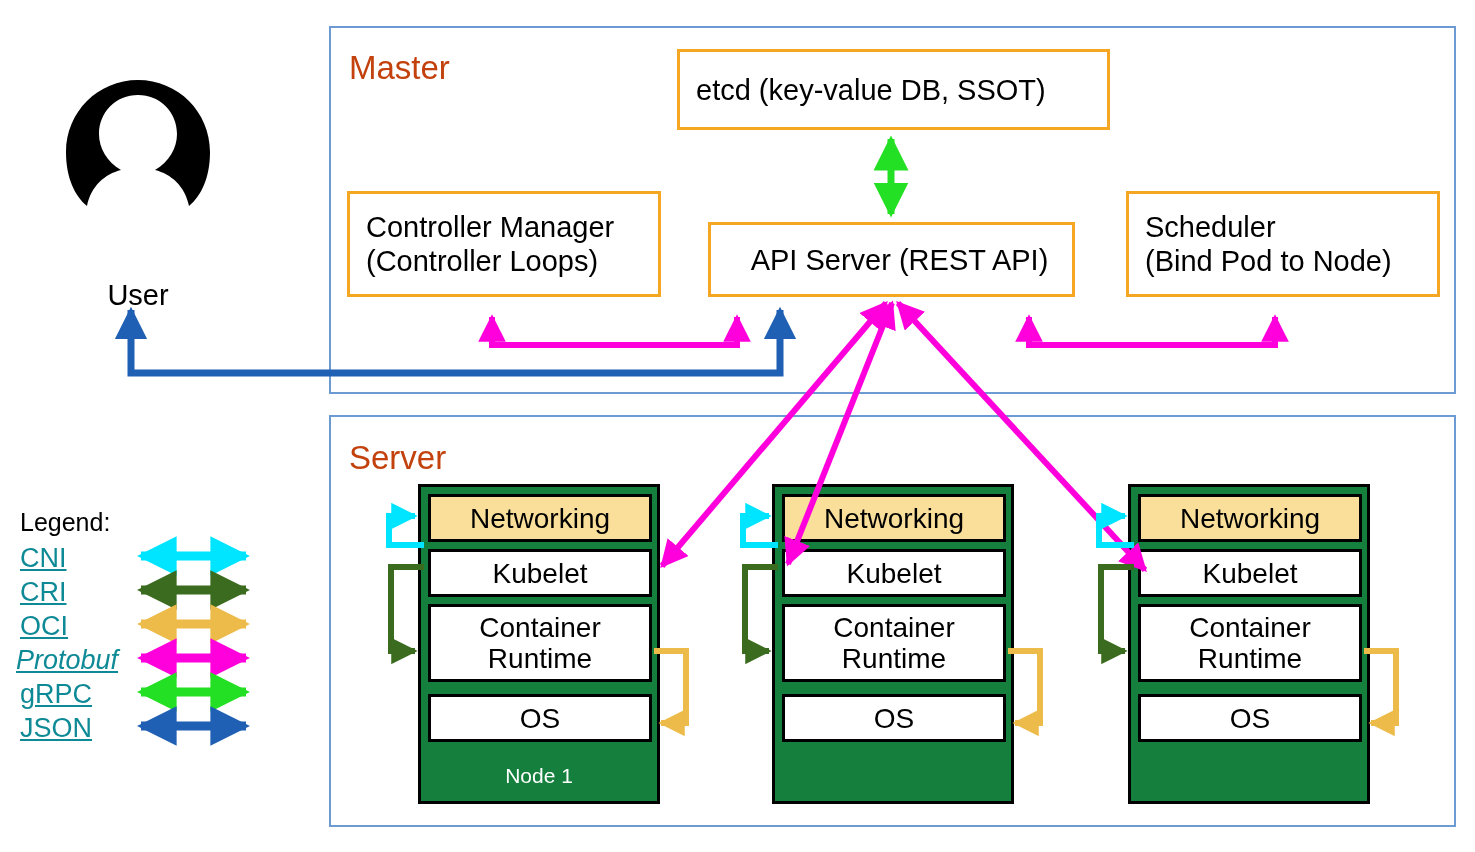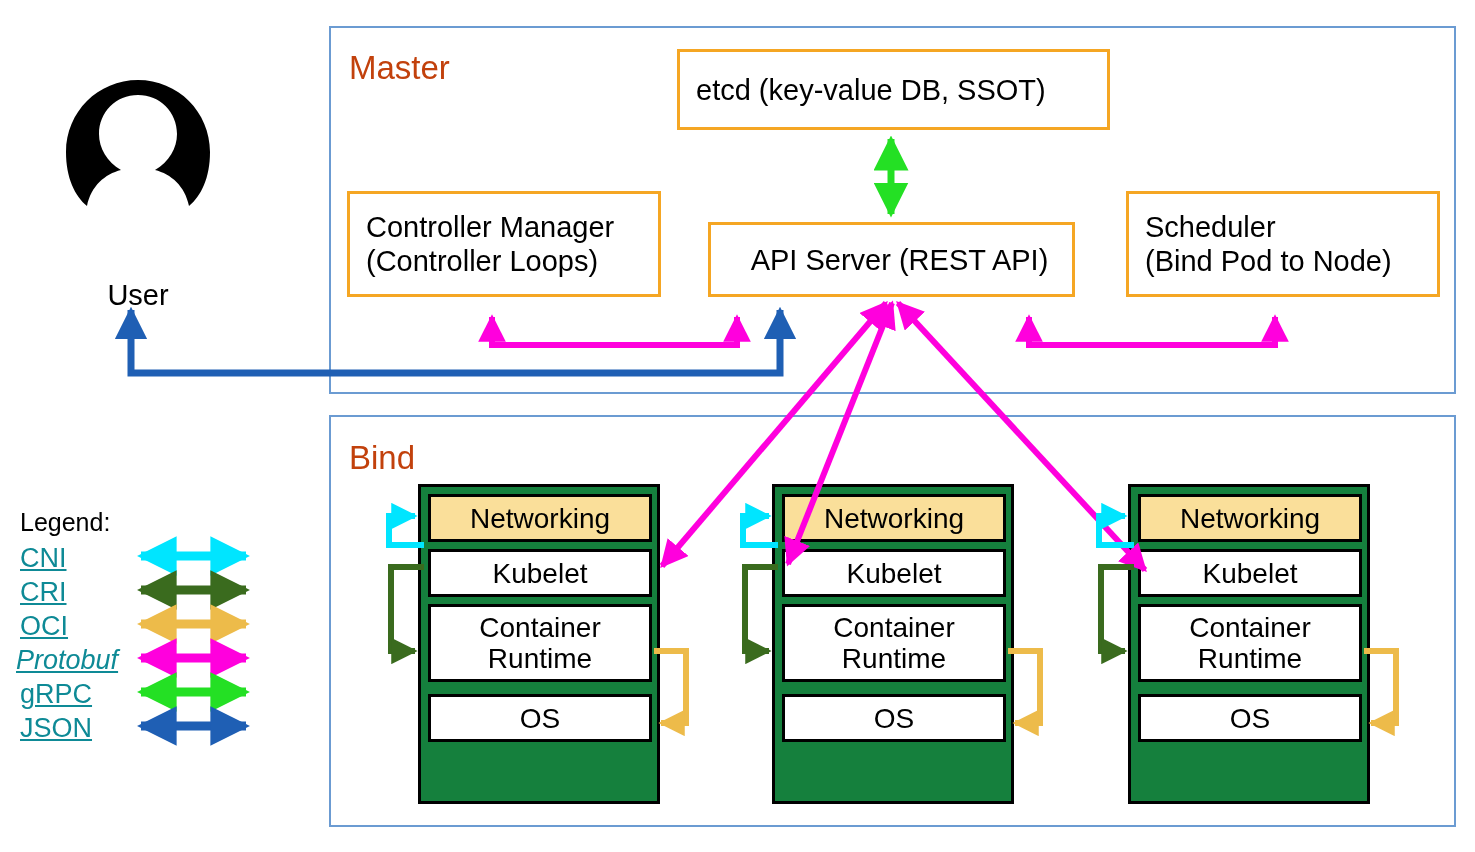--- a/index.html
+++ b/index.html
@@ -65,36 +65,37 @@
   <div class="mbox" style="left:708px;top:222px;width:367px;height:75px;justify-content:center;">
     <span class="lbl">API Server (REST API)</span>
   </div>
 
   <div class="mbox" style="left:1126px;top:191px;width:314px;height:106px;">
     <span class="lbl">Scheduler
 (Bind Pod to Node)</span>
   </div>
 
   <div class="group-box" style="left:329px;top:415px;width:1127px;height:412px;"></div>
-  <div class="group-title" style="left:349px;top:441px;">Bind</div>
+  <div class="group-title" style="left:349px;top:441px;">Server</div>
 
   <div class="node" style="left:418px;top:484px;width:242px;height:320px;">
     <div class="nrow net" style="left:7px;top:7px;width:224px;height:48px;">
       <span>Networking</span>
     </div>
     <div class="nrow" style="left:7px;top:62px;width:224px;height:48px;">
       <span>Kubelet</span>
     </div>
     <div class="nrow" style="left:7px;top:117px;width:224px;height:78px;">
       <span>Container
 Runtime</span>
     </div>
     <div class="nrow" style="left:7px;top:207px;width:224px;height:48px;">
       <span>OS</span>
     </div>
+    <div class="node-label" style="left:0;top:277px;">Node 1</div>
   </div>
 
   <div class="node" style="left:772px;top:484px;width:242px;height:320px;">
     <div class="nrow net" style="left:7px;top:7px;width:224px;height:48px;">
       <span>Networking</span>
     </div>
     <div class="nrow" style="left:7px;top:62px;width:224px;height:48px;">
       <span>Kubelet</span>
     </div>
     <div class="nrow" style="left:7px;top:117px;width:224px;height:78px;">

